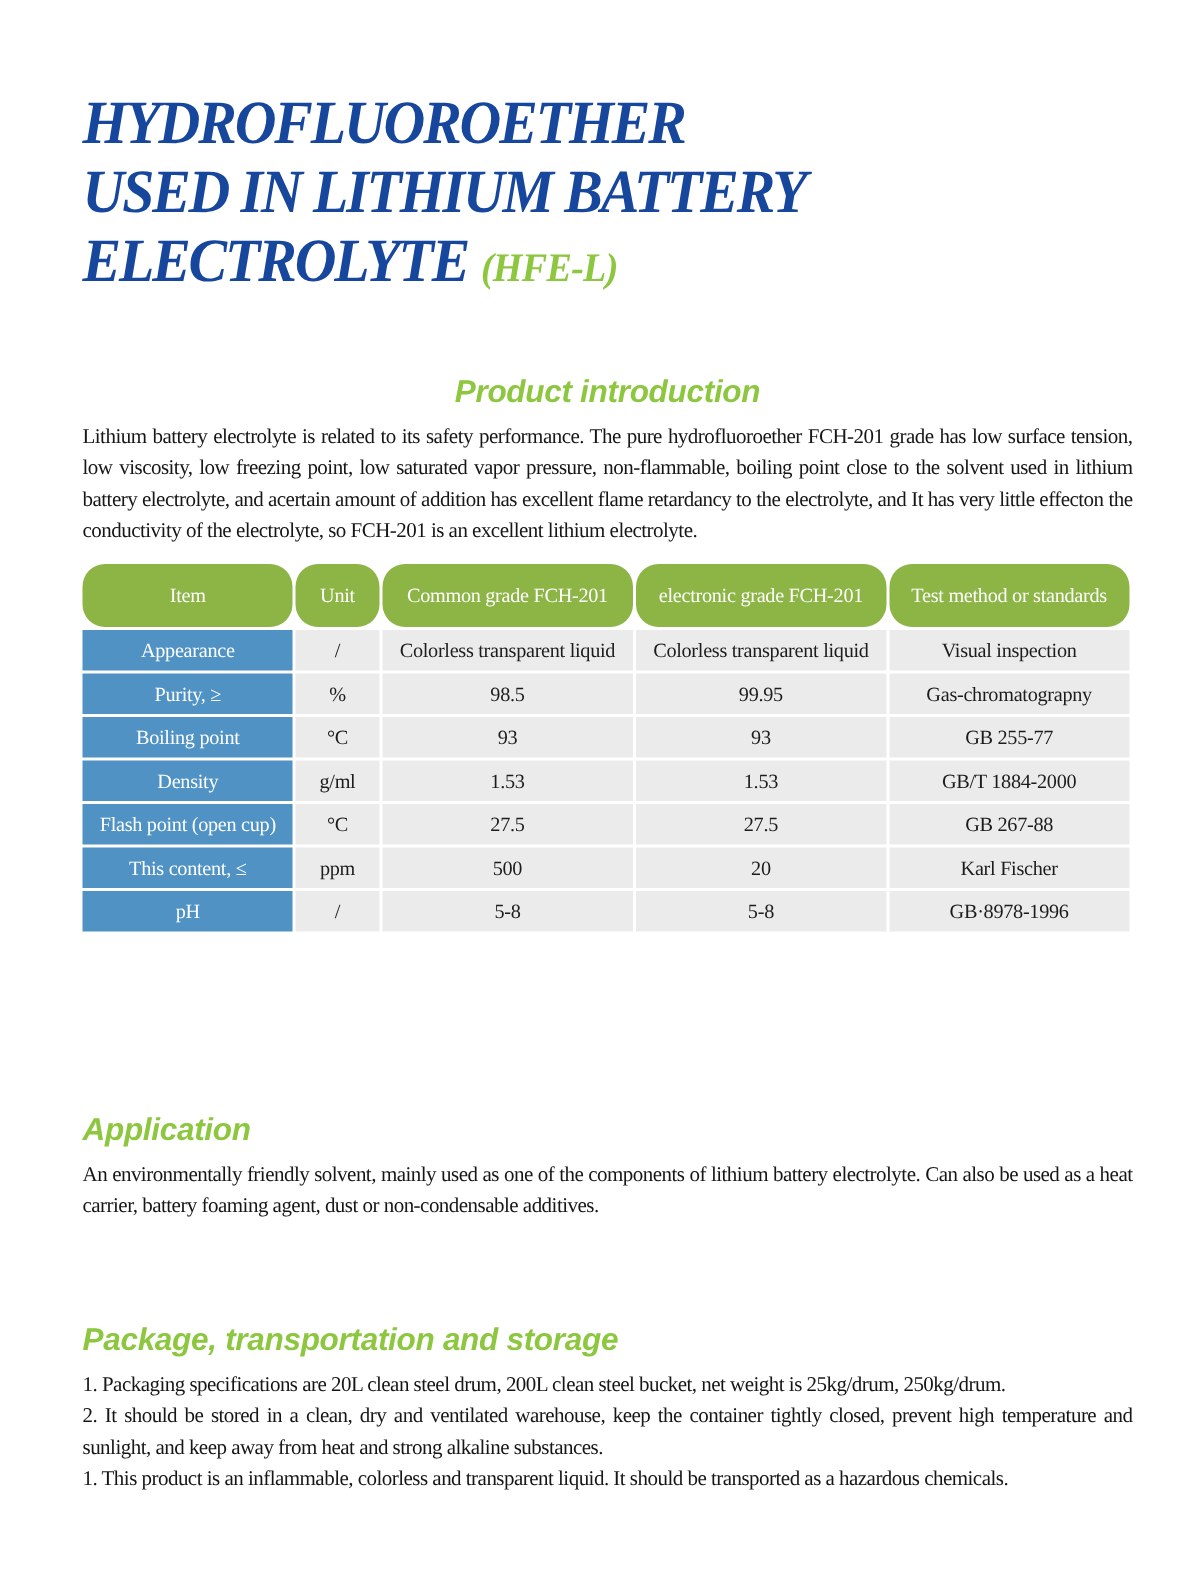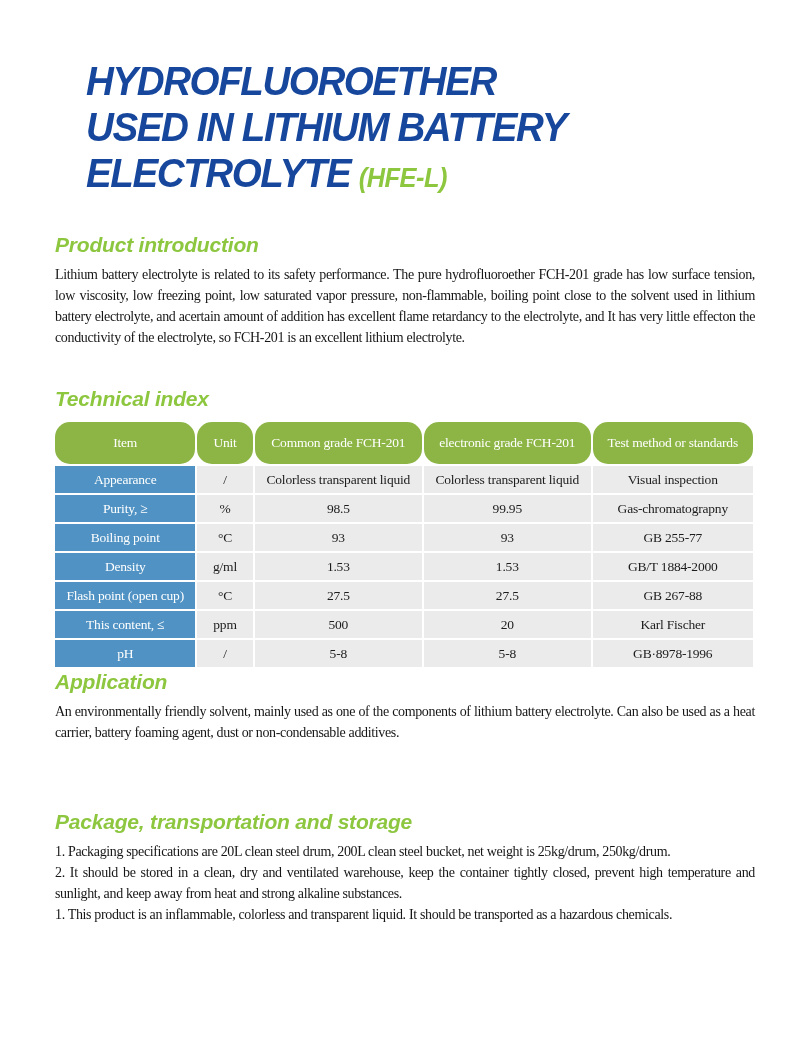--- a/index.html
+++ b/index.html
@@ -10,28 +10,27 @@
     overflow: hidden;
     font-family: "Liberation Serif", "DejaVu Serif", serif;
     color: #141414;
   }
   .content {
     padding: 0 45px 0 55px;
   }
   
   h1.page-title {
     margin-top: 58px;
-    font-family: Liberation Sans, sans-serif;
+    font-family: Liberation Serif, serif;
     font-style: italic;
     font-weight: 700;
     font-size: 41px;
     line-height: 46px;
     letter-spacing: -1.5px;
     color: var(--title-blue, #17479d);
-    margin-left: 31px;
   }
   .t-line {
     display: block;
     transform: scaleX(0.94);
     transform-origin: 0 50%;
     white-space: nowrap;
   }
   .t-suffix {
     font-size: 27px;
     font-weight: 700;
@@ -50,24 +49,24 @@
     color: var(--heading-green, #8dc63f);
   }
   
   p.body-text {
     font-size: 14px;
     line-height: 21px;
     letter-spacing: -0.35px;
     text-align: justify;
     color: #161616;
   }
-  .sec-intro h2 { margin-top: 31px; }
+  .sec-intro h2 { margin-top: 48px; text-align: center; }
   .sec-intro p  { margin-top: 7px; }
   .sec-tech h2  { margin-top: 38px; }
-  .sec-app h2   { }
+  .sec-app h2   { margin-top: 118px; }
   .sec-app p    { margin-top: 7px; }
   .sec-pack h2  { margin-top: 66px; }
   .sec-pack .pack-list { margin-top: 7px; }
   
   table.tech-table {
     margin-top: 9px;
     margin-left: -2px;
     border-collapse: separate;
     border-spacing: 2px;
     table-layout: fixed;
@@ -111,21 +110,20 @@
     <span class="t-line">USED IN LITHIUM BATTERY</span>
     <span class="t-line"><span>ELECTROLYTE</span><span class="t-suffix">(HFE-L)</span></span>
   </h1>
 
   <section class="sec-intro">
     <h2 class="sec-heading">Product introduction</h2>
     <p class="body-text">Lithium battery electrolyte is related to its safety performance. The pure hydrofluoroether FCH-201 grade has low surface tension, low viscosity, low freezing point, low saturated vapor pressure, non-flammable, boiling point close to the solvent used in lithium battery electrolyte, and acertain amount of addition has excellent flame retardancy to the electrolyte, and It has very little effecton the conductivity of the electrolyte, so FCH-201 is an excellent lithium electrolyte.</p>
   </section>
 
   <section class="sec-tech">
-    <h2 class="sec-heading">Technical index</h2>
     <table class="tech-table">
       <colgroup>
         <col style="width:140px">
           <col style="width:55px">
           <col style="width:167px">
           <col style="width:166px">
           <col style="width:160px">
       </colgroup>
       <thead>
         <tr>

